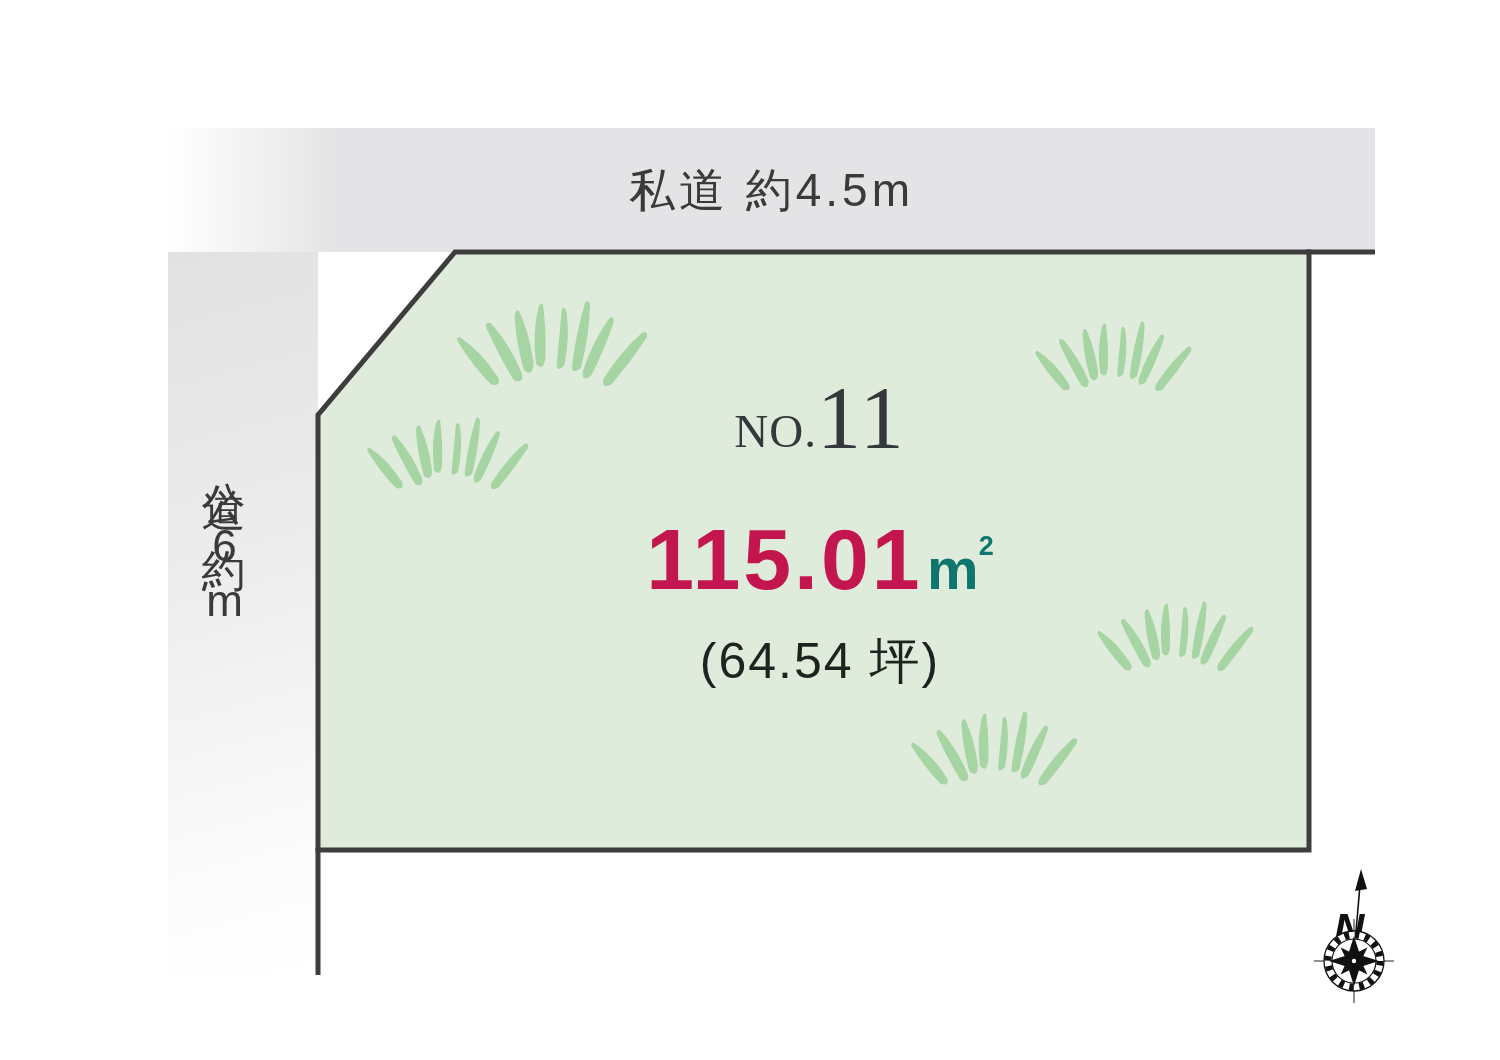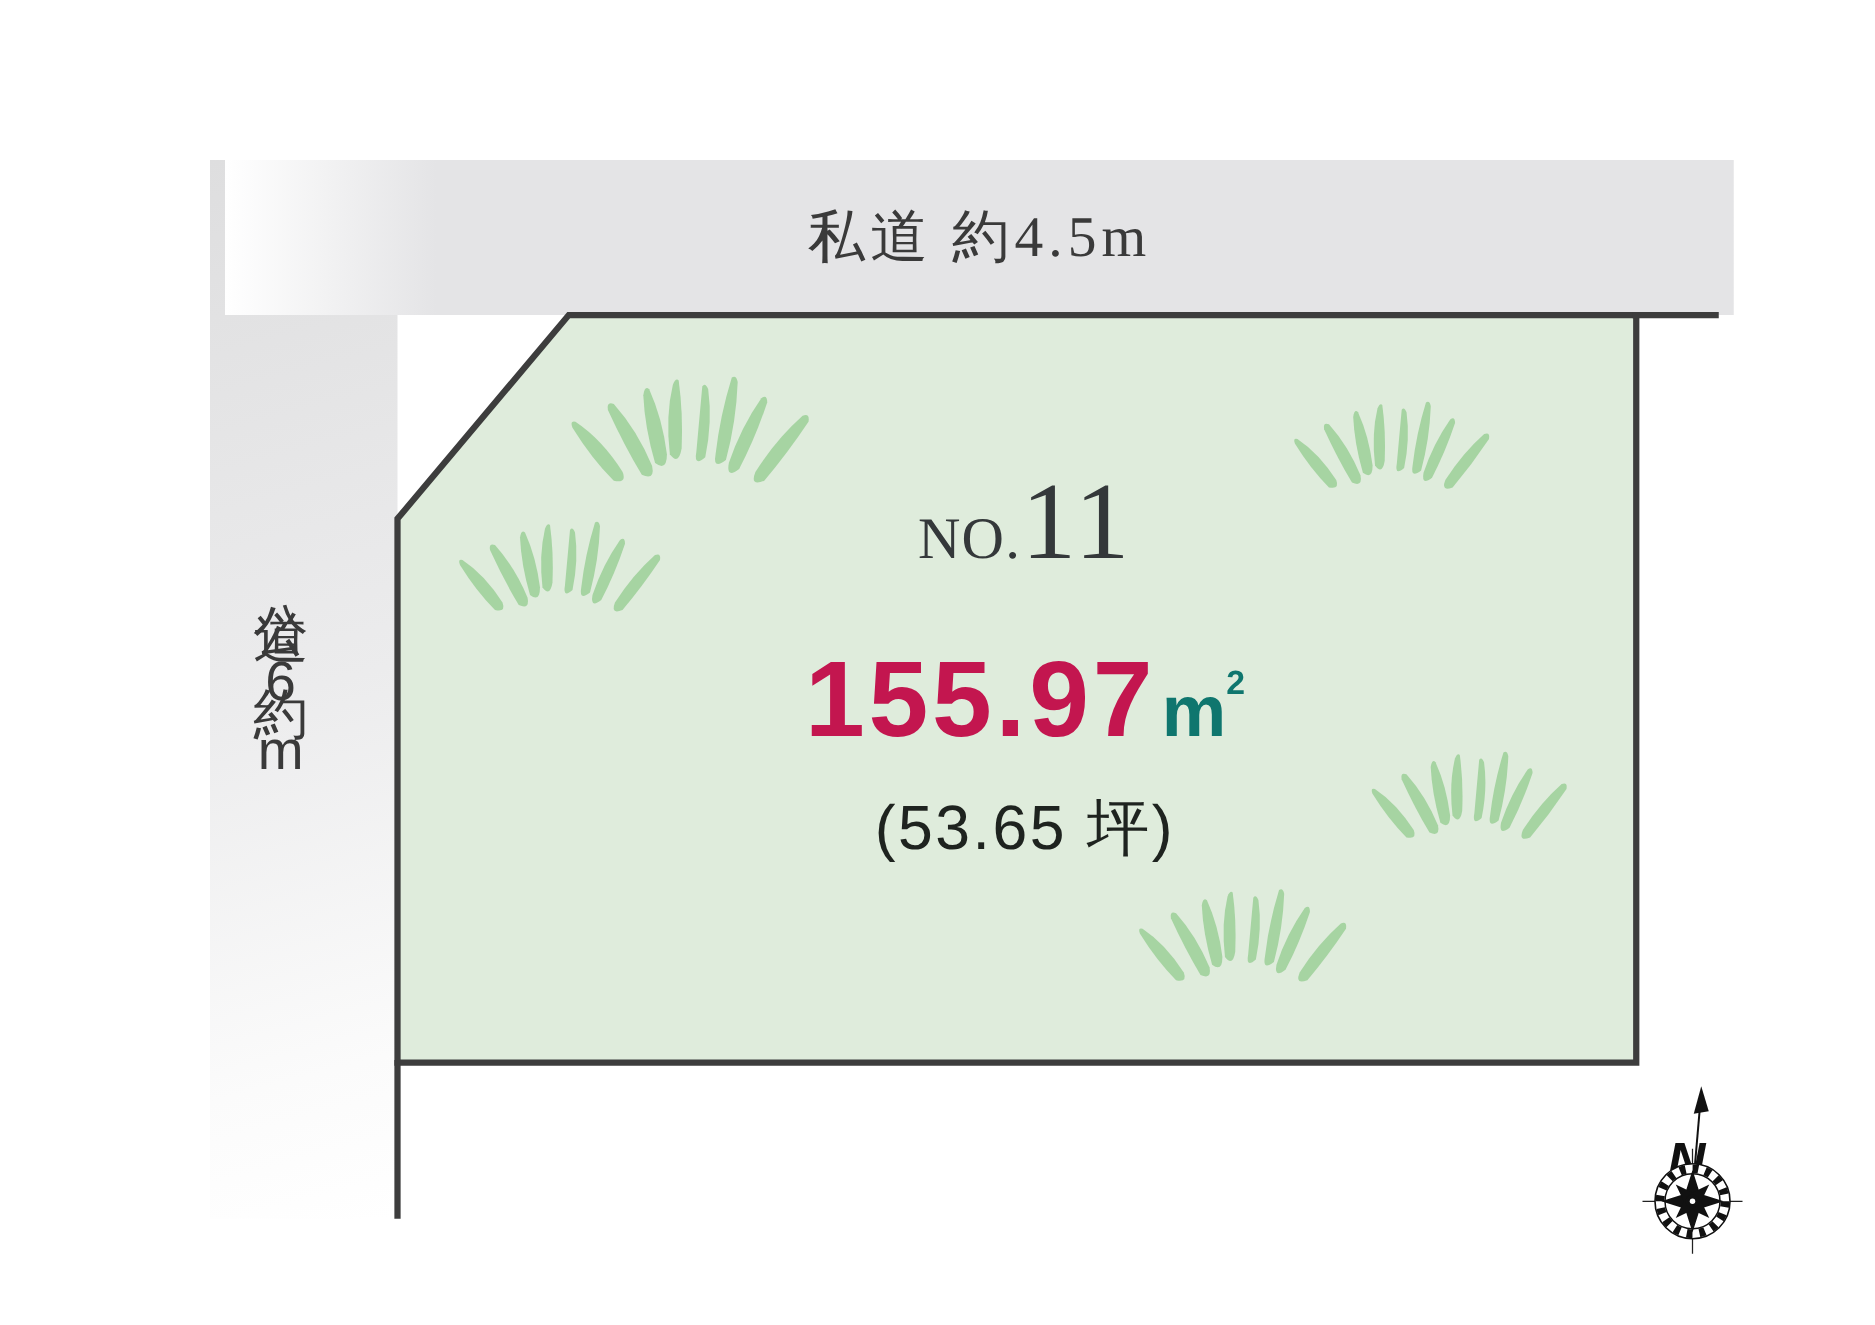--- a/index.html
+++ b/index.html
@@ -6,23 +6,22 @@
   .canvas{
     position:relative;width:1500px;height:1060px;overflow:hidden;background:#ffffff;
     font-family:"Liberation Sans","DejaVu Sans",sans-serif;
   }
   
   .road-left{
     position:absolute;left:168px;top:128px;width:150px;height:847px;
     background:linear-gradient(165deg,#dededf 0%,#ececed 50%,#fbfbfb 85%,#ffffff 100%);
   }
   .road-top{
-    position:absolute;left:180px;top:128px;width:1207px;height:124px;
+    position:absolute;left:168px;top:128px;width:1207px;height:124px;
     background:linear-gradient(to right,#ffffff 0%,#e4e4e6 14%,#e4e4e6 100%);
-    font-family:Liberation Serif, serif;
   }
   .road-top-label{
     position:absolute;left:0;top:0;width:100%;height:124px;line-height:124px;
     text-align:center;font-size:46px;color:#3a3a3a;letter-spacing:4px;
   }
   .road-left-label{
     position:absolute;left:188px;top:448px;width:72px;height:320px;
     writing-mode:vertical-rl;text-orientation:upright;
     font-size:44px;color:#3a3a3a;letter-spacing:6px;line-height:72px;
   }
@@ -83,24 +82,24 @@
       <use href="#grass-tuft" transform="translate(1098,602) scale(0.97)"></use>
       <use href="#grass-tuft" transform="translate(912,712) scale(1.03)"></use>
     </g>
   </svg>
 
   <div class="plot-text">
     <div class="plot-number">
       <span class="prefix">NO.</span><span class="num">11</span>
     </div>
     <div class="plot-area">
-      <span class="sqm">155.97</span>
+      <span class="sqm">115.01</span>
       <span class="unit"><span>m</span><sup>2</sup></span>
     </div>
-    <div class="plot-tsubo">(53.65 坪)</div>
+    <div class="plot-tsubo">(64.54 坪)</div>
   </div>
 
   <svg class="compass" viewBox="0 0 118 195">
 
     <line x1="17" y1="106" x2="97" y2="106" stroke="#222" stroke-width="1"></line>
     <line x1="57" y1="64" x2="57" y2="148" stroke="#222" stroke-width="1"></line>
 
     <g>
       <line x1="58" y1="88" x2="63" y2="30" stroke="#111" stroke-width="1.6"></line>
       <polygon points="64,14 58,36 70,34" fill="#111"></polygon>

